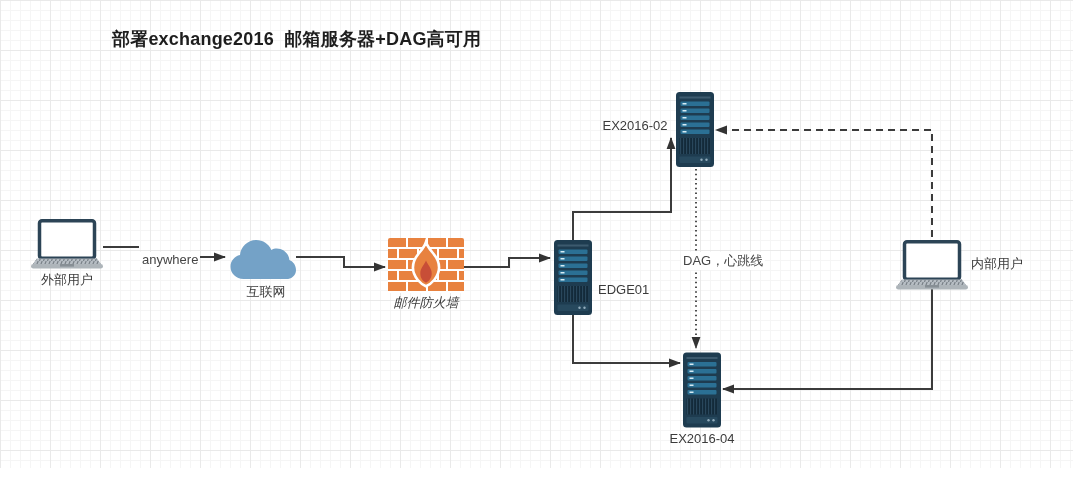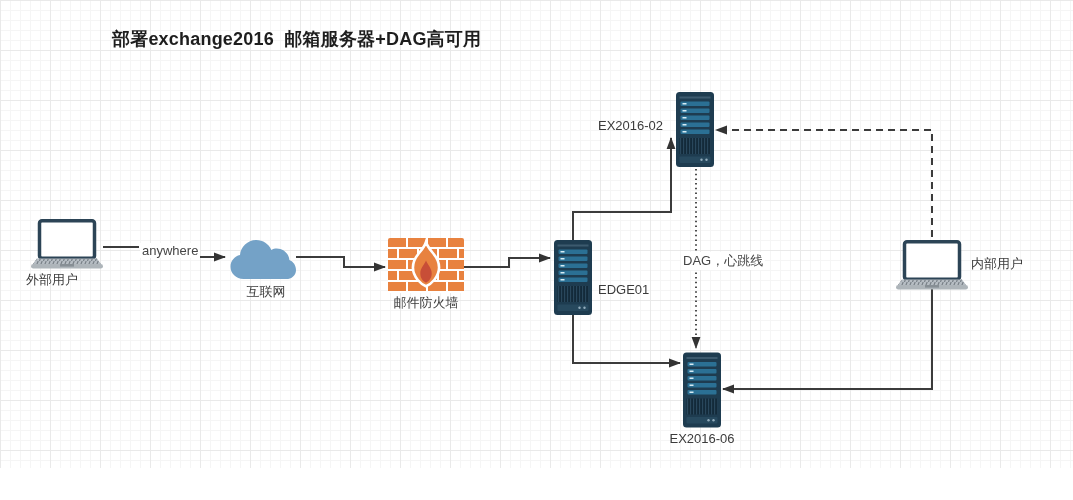--- a/index.html
+++ b/index.html
@@ -73,40 +73,40 @@
 
   <div class="abs" style="left:31px;top:219px;">
     <svg width="72" height="50" viewBox="0 0 72 50">
       <rect x="8.5" y="1.8" width="55" height="37.4" rx="2.5" fill="#ffffff" stroke="#2c4456" stroke-width="3.5"></rect>
       <polygon points="6,39.5 66,39.5 70,45 2,45" fill="#b6bdc3"></polygon>
       <polygon points="6,39.5 66,39.5 70,45 2,45" fill="url(#hatch)"></polygon>
       <rect x="0" y="45" width="72" height="4.6" rx="2.3" fill="#aeb5ba"></rect>
       <rect x="29" y="45" width="14" height="2.6" fill="#878f95"></rect>
     </svg>
   </div>
-  <div class="abs node-label" style="left:11px;top:272px;width:82px;">外部用户</div>
+  <div class="abs node-label" style="left:26px;top:272px;width:82px;">外部用户</div>
 
-  <div class="abs edge-label" style="left:140px;top:243px;">anywhere</div>
+  <div class="abs edge-label" style="left:140px;top:252px;">anywhere</div>
 
   <div class="abs" style="left:228px;top:233px;">
     <svg width="70" height="50" viewBox="0 0 70 50">
       <path d="M15.5,46 C8,46 2.5,40.5 2.5,33.8 C2.5,28 6.5,23.3 12,22.1 C12.6,13.6 19.7,7 28.3,7 C35,7 40.8,11 43.4,16.9 C45,16.1 46.8,15.6 48.8,15.6 C55.4,15.6 60.8,20.6 61.4,27 C65.3,28.6 68,32.4 68,36.9 C68,42.4 63.6,46 58.1,46 Z" fill="#74a2c7"></path>
     </svg>
   </div>
   <div class="abs node-label" style="left:231px;top:284px;width:70px;">互联网</div>
 
   <div class="abs" style="left:388px;top:238px;">
     <svg width="76" height="55" viewBox="0 0 76 55">
       <rect x="0" y="0" width="76" height="55" rx="2" fill="#ffffff"></rect>
       <rect x="0" y="0" width="76" height="55" rx="2" fill="url(#bricks)"></rect>
       <path d="M38,4 C35.5,12 29,15.5 26.3,22.5 C23.8,29 25.3,36.5 29.8,42 C32.4,45.1 35.4,47.2 38,48.3 C40.6,47.2 43.6,45.1 46.2,42 C50.7,36.5 52.2,29 49.7,22.5 C47,15.5 40.5,12 38,4 Z" fill="#e8823f" stroke="#ffffff" stroke-width="2.6"></path>
       <path d="M38,22.5 C36,27.5 32.3,29.8 32.3,35.3 C32.3,40.3 35,43.4 38,44.7 C41,43.4 43.7,40.3 43.7,35.3 C43.7,29.8 40,27.5 38,22.5 Z" fill="#c84e37"></path>
     </svg>
   </div>
-  <div class="abs node-label" style="left:380px;top:295px;width:92px;">邮件防火墙</div>
+  <div class="abs node-label" style="left:380px;top:295px;width:92px;font-style:italic;">邮件防火墙</div>
 
   <div class="abs" style="left:554px;top:240px;">
     <svg width="38" height="75" viewBox="0 0 38 75">
       <rect x="0" y="0" width="38" height="75" rx="3.5" fill="#1e3c50"></rect>
       <rect x="3.5" y="4.5" width="31" height="2" fill="#3c5a6e"></rect>
       <g>
         <rect x="4.5" y="9.5" width="29" height="4.5" rx="1" fill="#2b7094"></rect>
           <rect x="6.5" y="11" width="4" height="1.5" fill="#d8edf6"></rect>
         <rect x="4.5" y="16.5" width="29" height="4.5" rx="1" fill="#2b7094"></rect>
           <rect x="6.5" y="18" width="4" height="1.5" fill="#d8edf6"></rect>
@@ -142,21 +142,21 @@
         <rect x="4.5" y="37.5" width="29" height="4.5" rx="1" fill="#2b7094"></rect>
           <rect x="6.5" y="39" width="4" height="1.5" fill="#d8edf6"></rect>
       </g>
       <rect x="3.5" y="46" width="31" height="16" fill="#132a3a"></rect>
       <rect x="3.5" y="46" width="31" height="16" fill="url(#vents)"></rect>
       <rect x="3.5" y="64.5" width="31" height="6.5" rx="1" fill="#27495e"></rect>
       <circle cx="25.5" cy="67.7" r="1.2" fill="#93adbd"></circle>
         <circle cx="30.5" cy="67.7" r="1.2" fill="#93adbd"></circle>
     </svg>
   </div>
-  <div class="abs node-label" style="left:598px;top:118px;width:74px;text-align:left;">EX2016-02</div>
+  <div class="abs node-label" style="left:598px;top:118px;width:74px;text-align:center;">EX2016-02</div>
 
   <div class="abs edge-label" style="left:681px;top:252px;">DAG，心跳线</div>
 
   <div class="abs" style="left:683px;top:352px;">
     <svg width="38" height="76" viewBox="0 0 38 75">
       <rect x="0" y="0" width="38" height="75" rx="3.5" fill="#1e3c50"></rect>
       <rect x="3.5" y="4.5" width="31" height="2" fill="#3c5a6e"></rect>
       <g>
         <rect x="4.5" y="9.5" width="29" height="4.5" rx="1" fill="#2b7094"></rect>
           <rect x="6.5" y="11" width="4" height="1.5" fill="#d8edf6"></rect>
@@ -169,21 +169,21 @@
         <rect x="4.5" y="37.5" width="29" height="4.5" rx="1" fill="#2b7094"></rect>
           <rect x="6.5" y="39" width="4" height="1.5" fill="#d8edf6"></rect>
       </g>
       <rect x="3.5" y="46" width="31" height="16" fill="#132a3a"></rect>
       <rect x="3.5" y="46" width="31" height="16" fill="url(#vents)"></rect>
       <rect x="3.5" y="64.5" width="31" height="6.5" rx="1" fill="#27495e"></rect>
       <circle cx="25.5" cy="67.7" r="1.2" fill="#93adbd"></circle>
         <circle cx="30.5" cy="67.7" r="1.2" fill="#93adbd"></circle>
     </svg>
   </div>
-  <div class="abs node-label" style="left:662px;top:431px;width:80px;">EX2016-06</div>
+  <div class="abs node-label" style="left:662px;top:431px;width:80px;">EX2016-04</div>
 
   <div class="abs" style="left:896px;top:240px;">
     <svg width="72" height="50" viewBox="0 0 72 50">
       <rect x="8.5" y="1.8" width="55" height="37.4" rx="2.5" fill="#ffffff" stroke="#2c4456" stroke-width="3.5"></rect>
       <polygon points="6,39.5 66,39.5 70,45 2,45" fill="#b6bdc3"></polygon>
       <polygon points="6,39.5 66,39.5 70,45 2,45" fill="url(#hatch)"></polygon>
       <rect x="0" y="45" width="72" height="4.6" rx="2.3" fill="#aeb5ba"></rect>
       <rect x="29" y="45" width="14" height="2.6" fill="#878f95"></rect>
     </svg>
   </div>

